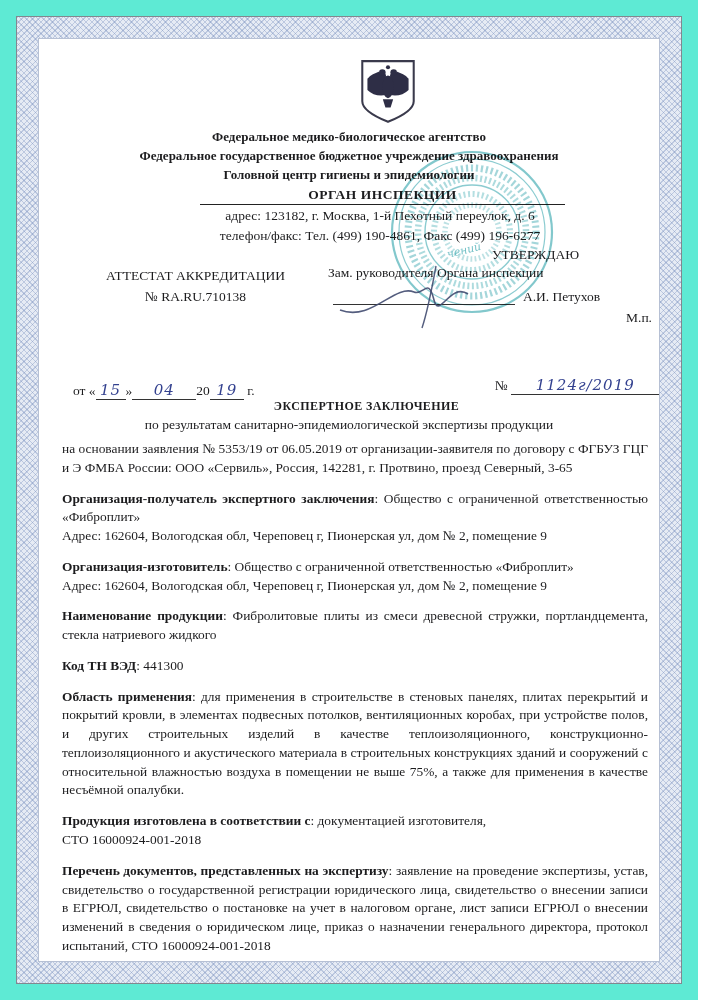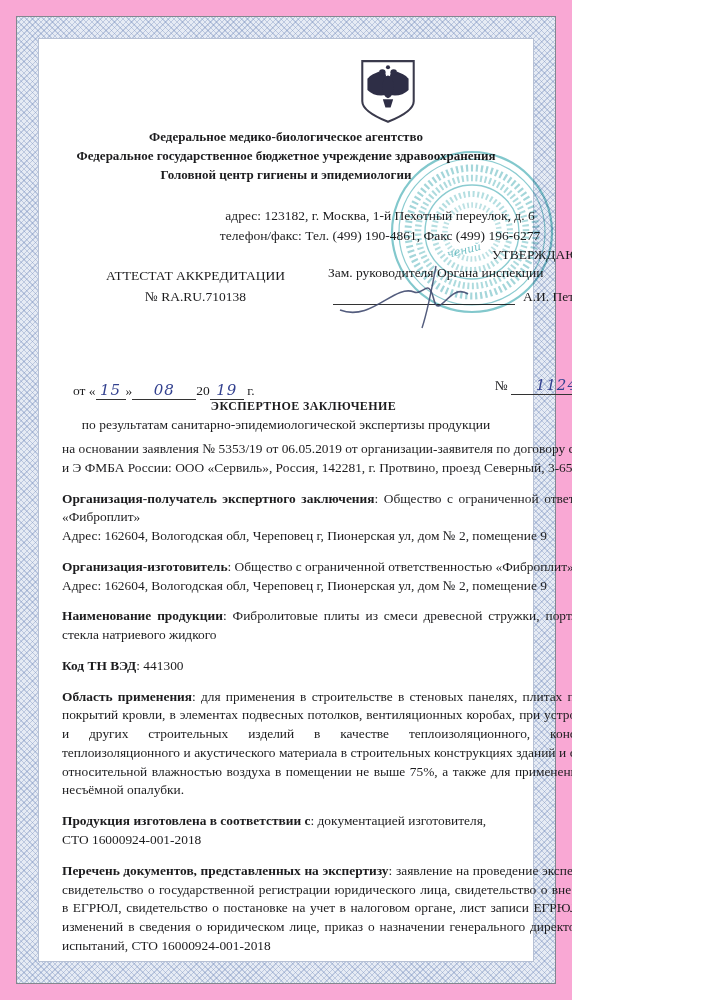--- a/index.html
+++ b/index.html
@@ -1,16 +1,16 @@
 <!DOCTYPE html>
 <html><head>
 <meta charset="utf-8">
 <style>
   html,body{margin:0;padding:0;background:#fff;}
-  .page{position:relative;width:572px;height:1000px;background:#f9a8d4;overflow:hidden;
+  .page{position:relative;width:698px;height:1000px;background:#5eead4;overflow:hidden;
         font-family:"Liberation Serif", serif;color:#1c1c1e;}
   
   .band{position:absolute;inset:16px;border:1px solid #82878f;
         background:
           repeating-linear-gradient(45deg, rgba(110,135,185,.35) 0 1px, transparent 1px 4px),
           repeating-linear-gradient(135deg, rgba(110,135,185,.35) 0 1px, transparent 1px 4px),
           #e6ebf4;}
   .inner{position:absolute;inset:38px;background:#fff;border:1px solid #b6c0d4;}
   .abs{position:absolute;}
   .emblem{left:352px;top:58px;width:72px;height:68px;}
@@ -59,20 +59,21 @@
       <circle cx="35" cy="9" r="2"></circle>
       <path d="M30 40 h10 l-2.5 8 h-5 z"></path>
     </g>
   </svg>
 
   <div class="abs hdr">
     <div>Федеральное медико-биологическое агентство</div>
     <div>Федеральное государственное бюджетное учреждение здравоохранения</div>
     <div>Головной центр гигиены и эпидемиологии</div>
   </div>
+  <div class="abs organ">ОРГАН ИНСПЕКЦИИ</div>
   <div class="abs addr">
     <div>адрес: 123182, г. Москва, 1-й Пехотный переулок, д. 6</div>
     <div>телефон/факс: Тел. (499) 190-4861, Факс (499) 196-6277</div>
   </div>
 
   <div class="abs accred">
     <div>АТТЕСТАТ АККРЕДИТАЦИИ</div>
     <div>№ RA.RU.710138</div>
   </div>
 
@@ -96,21 +97,21 @@
     </g>
     <text x="62" y="112" transform="rotate(-14 62 112)" font-size="11" fill="#2fa3ab" opacity=".85" font-family="DejaVu Serif, serif" font-style="italic">чений</text>
   </svg>
 
   <svg class="abs signature" viewBox="0 0 210 70">
     <path d="M8 48 C40 60 62 22 82 30 C92 34 96 14 102 38 C107 58 118 20 136 32" fill="none" stroke="#414b70" stroke-width="1.6" opacity=".9"></path>
     <path d="M104 4 C100 26 96 48 90 66" fill="none" stroke="#414b70" stroke-width="1.4" opacity=".9"></path>
   </svg>
 
   <div class="abs daterow">
-    <span>от «</span><span class="uline w-day hand">15</span><span>»</span><span class="uline w-mon hand">08</span><span>20</span><span class="uline w-yr hand">19</span>&nbsp;<span>г.</span>
+    <span>от «</span><span class="uline w-day hand">15</span><span>»</span><span class="uline w-mon hand">04</span><span>20</span><span class="uline w-yr hand">19</span>&nbsp;<span>г.</span>
   </div>
   <div class="abs numrow">
     <span>№</span>
     <span class="uline w-num hand">1124г/2019</span>
   </div>
 
   <div class="abs title">
     <div class="main">ЭКСПЕРТНОЕ ЗАКЛЮЧЕНИЕ</div>
     <div class="sub">по результатам санитарно-эпидемиологической экспертизы продукции</div>
   </div>

